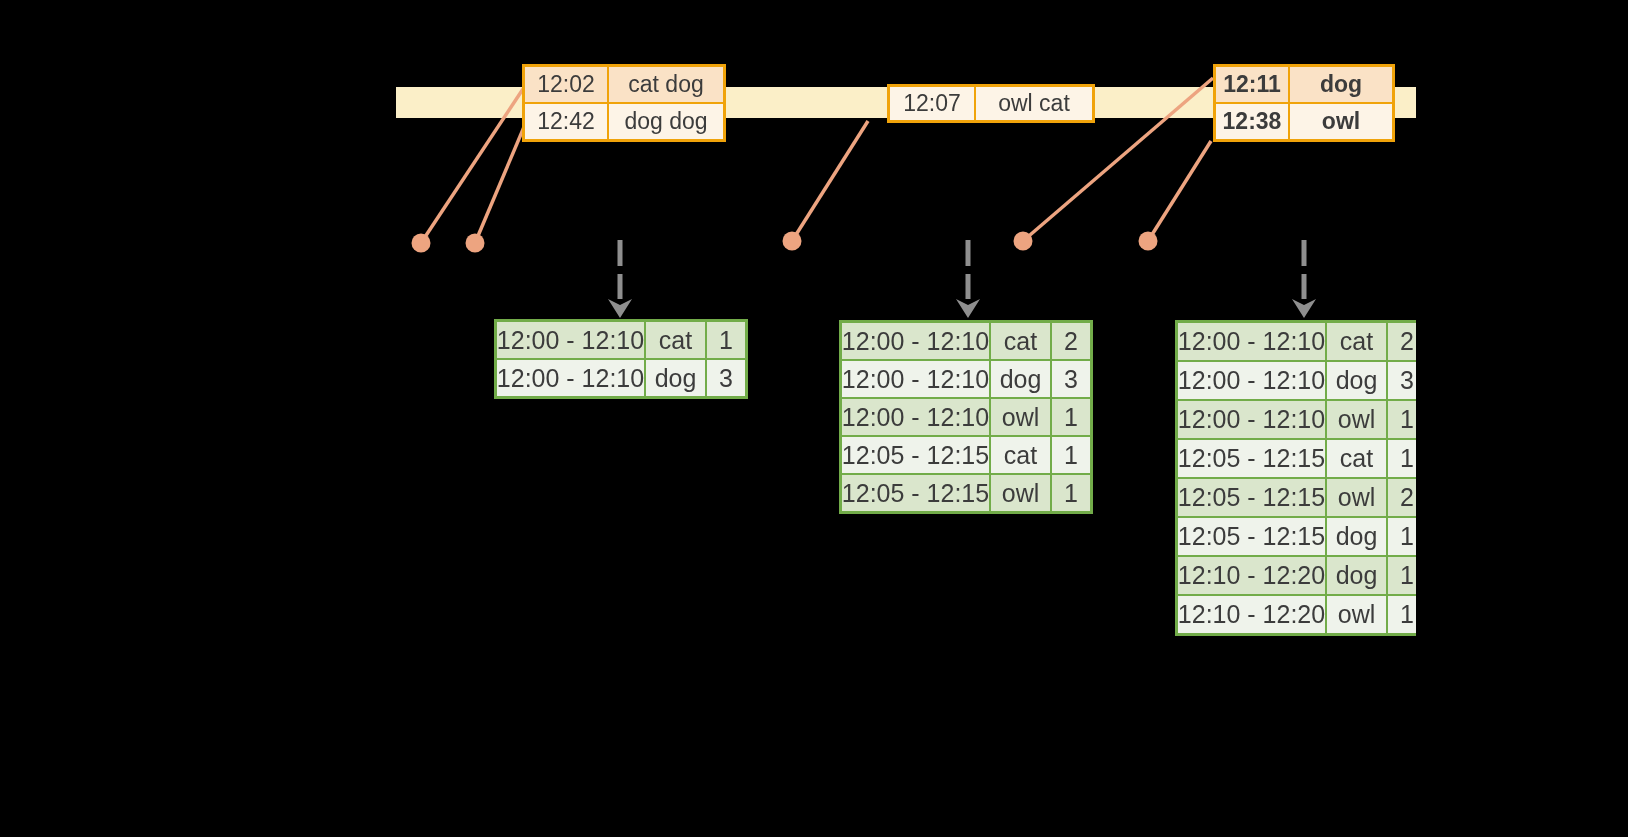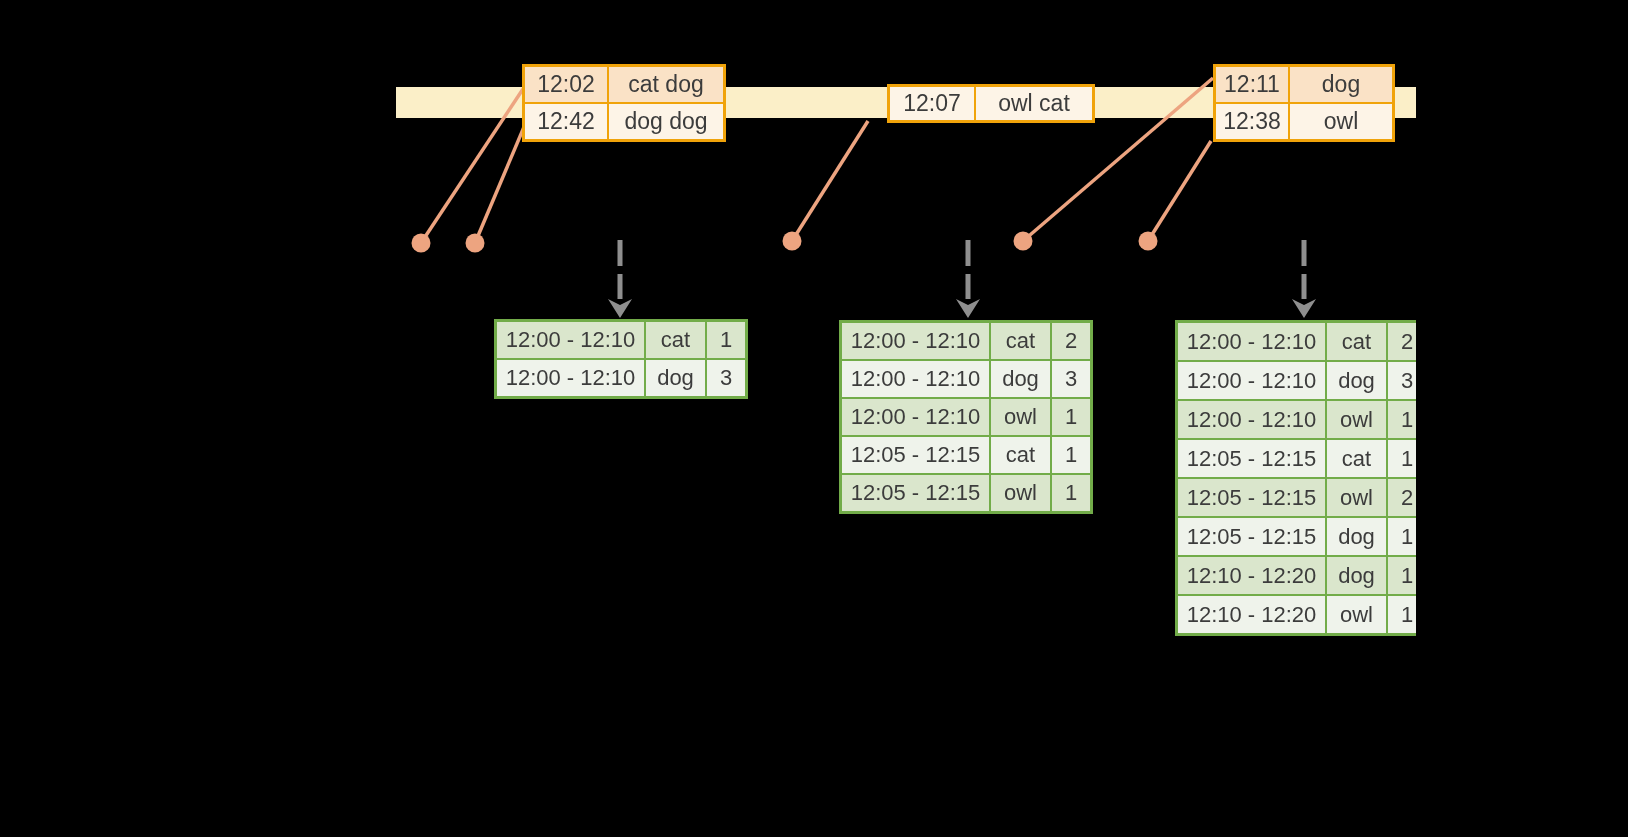--- a/index.html
+++ b/index.html
@@ -34,33 +34,33 @@
   }
   .event-table .cell{
     display:flex;align-items:center;justify-content:center;
     font-size:23px;line-height:1;white-space:nowrap;
   }
   .event-table .dark{background:var(--event-row-fill-dark);}
   .event-table .light{background:var(--event-row-fill-light);}
 
   #event-table-1{left:522px;top:64px;grid-template-columns:82px 114px;grid-auto-rows:35px;}
   #event-table-2{left:887px;top:84px;grid-template-columns:84px 116px;grid-auto-rows:33px;}
-  #event-table-3{left:1213px;top:64px;grid-template-columns:72px 102px;grid-auto-rows:35px;}
+  #event-table-3{left:1213px;top:64px;grid-template-columns:72px 102px;grid-auto-rows:35px;font-weight:bold;}
 
   .result-table{
     position:absolute;z-index:2;
     display:grid;gap:2px;
     grid-template-columns:147px 59px 38px;
     grid-auto-rows:36px;
     background:var(--result-table-border);
     border:3px solid var(--result-table-border);
   }
   .result-table .cell{
     display:flex;align-items:center;justify-content:center;
-    font-size:22px;line-height:1;white-space:nowrap;
+    font-size:25px;line-height:1;white-space:nowrap;
   }
   .result-table .dark{background:var(--result-row-fill-dark);}
   .result-table .light{background:var(--result-row-fill-light);}
 
   #result-table-1{left:494px;top:319px;}
   #result-table-2{left:839px;top:320px;}
   #result-table-3{left:1175px;top:320px;grid-auto-rows:37px;}
 </style>
 </head>
 <body>

